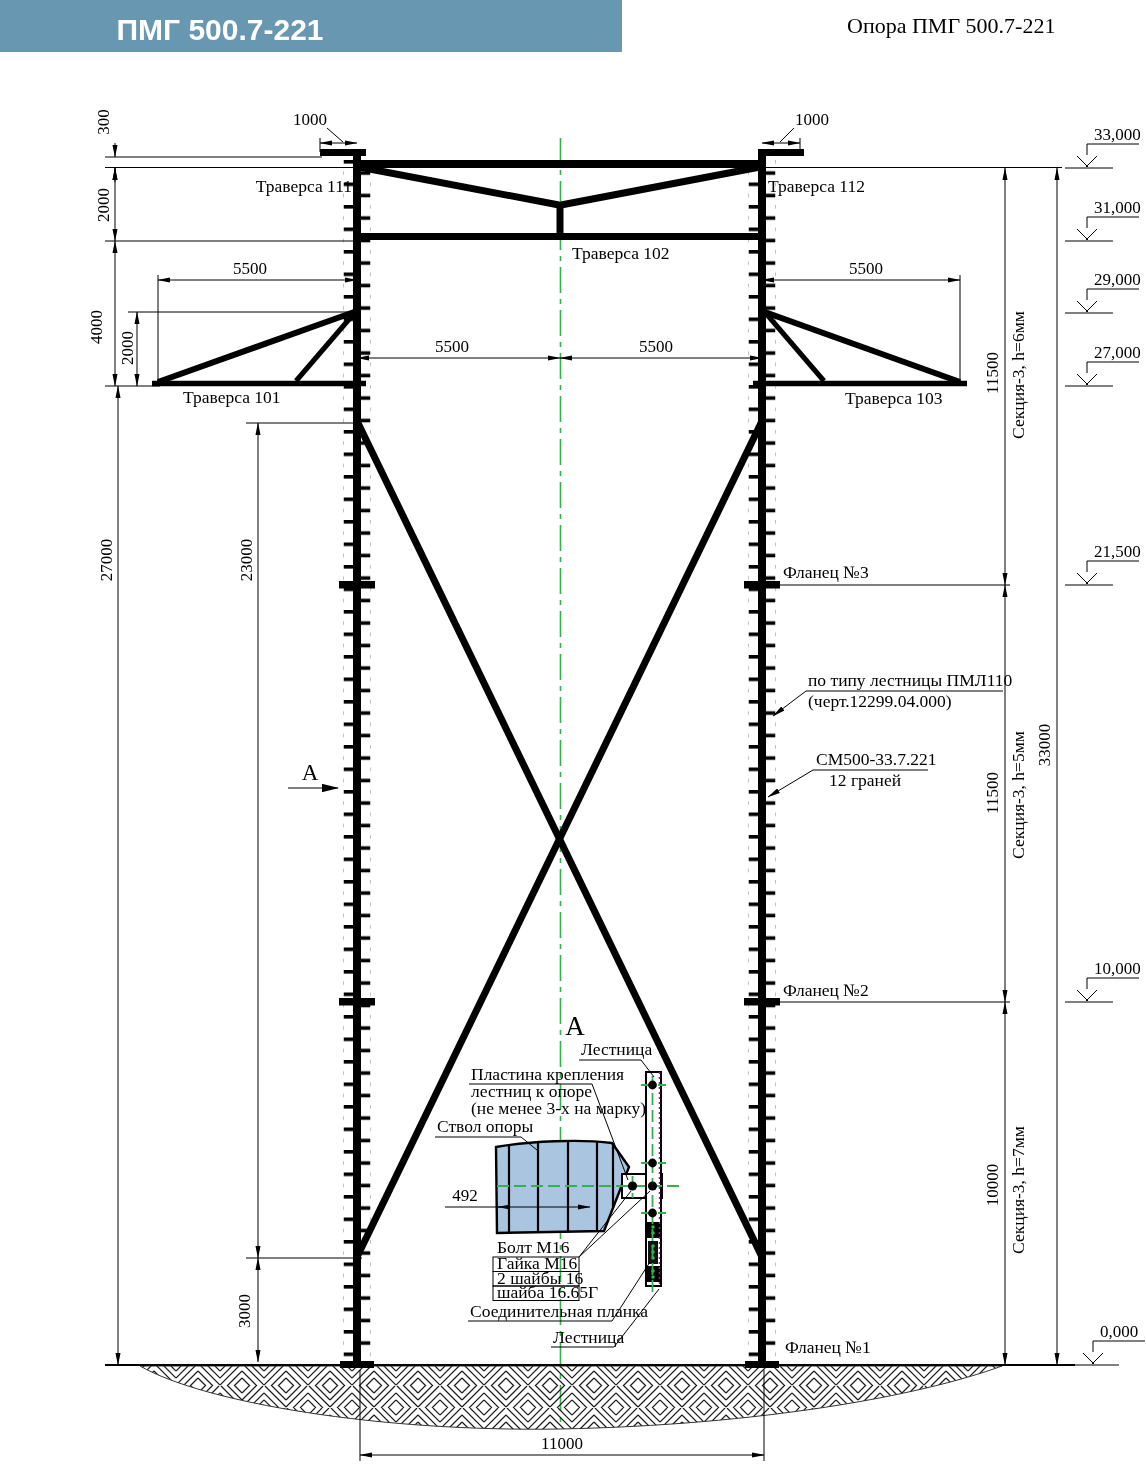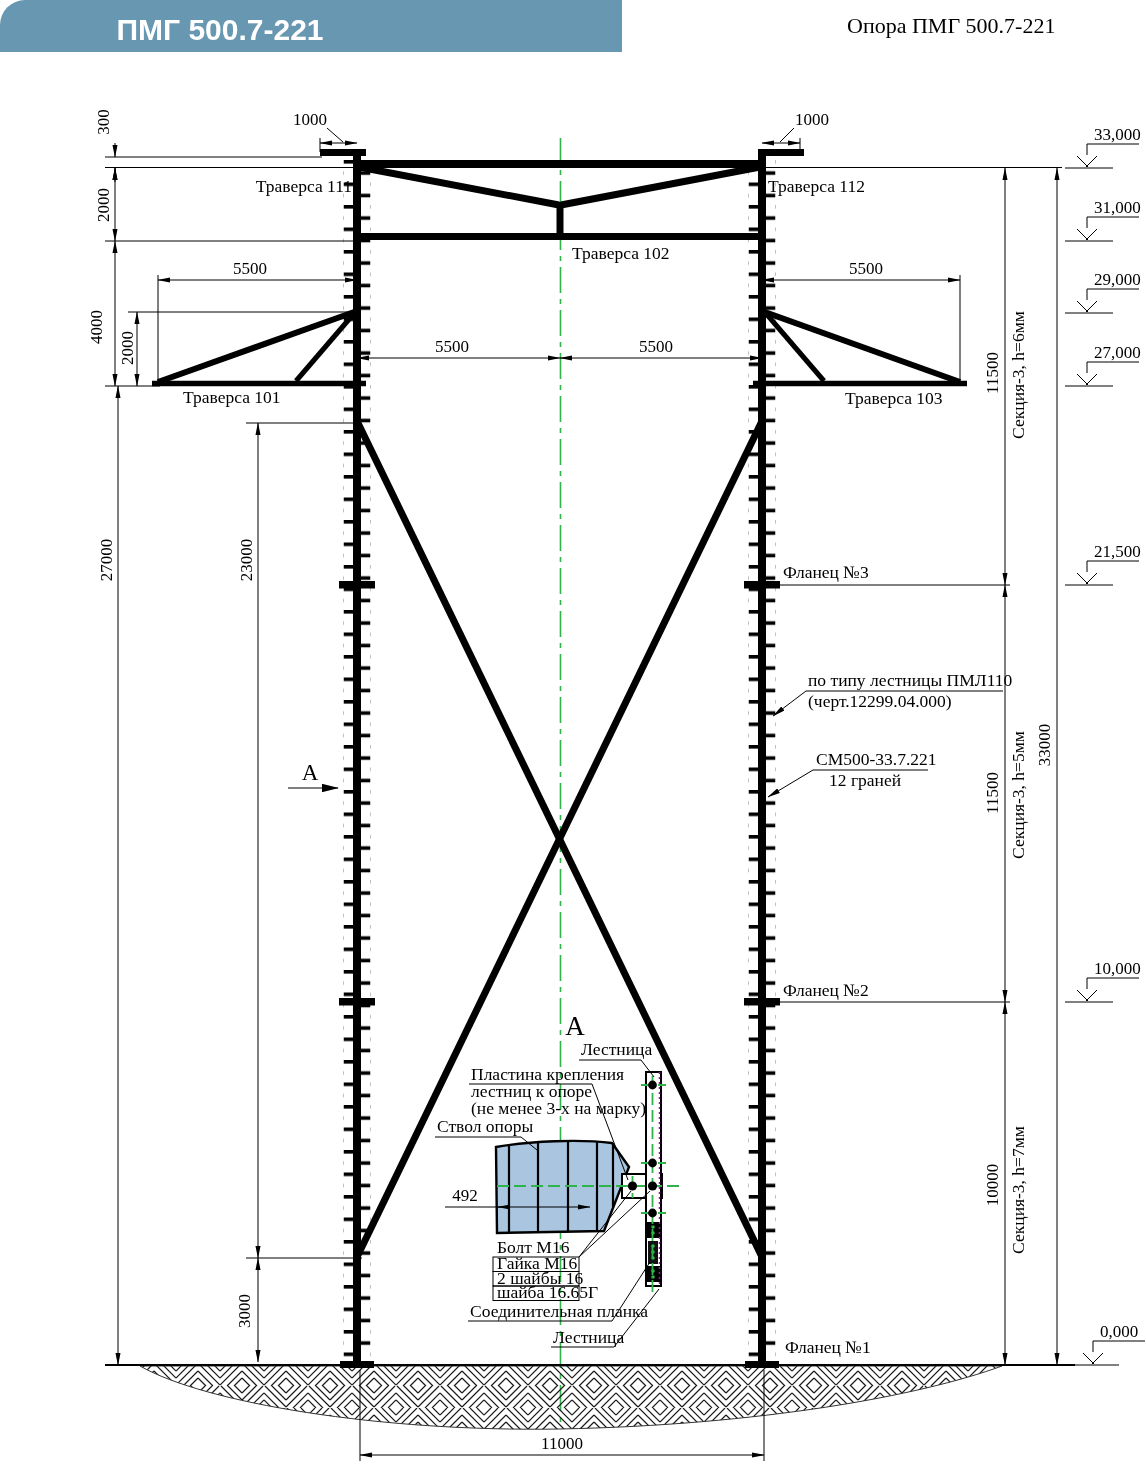--- a/index.html
+++ b/index.html
@@ -1,16 +1,16 @@
 <!DOCTYPE html>
 <html><head>
 <meta charset="utf-8">
 <style>
   html,body{margin:0;padding:0;background:#ffffff;}
-  .page{position:relative;width:1146px;height:1467px;background:#fff;overflow:hidden;border-radius:25px;}
+  .page{position:relative;width:1146px;height:1467px;background:#fff;overflow:hidden;}
   svg{position:absolute;left:0;top:0;}
   text{font-family:"Liberation Serif", serif;fill:#000;}
   .banner-t{font-family:"Liberation Sans", sans-serif;font-weight:bold;font-size:30px;fill:#ffffff;}
   .doc-t{font-size:22px;}
   .lbl{font-size:17.5px;}
   .dim{font-size:17px;}
   .sec{font-size:17.5px;}
   .big-a{font-size:27px;}
   .mid-a{font-size:23px;}
   .thin{stroke:#000;stroke-width:1;fill:none;}

